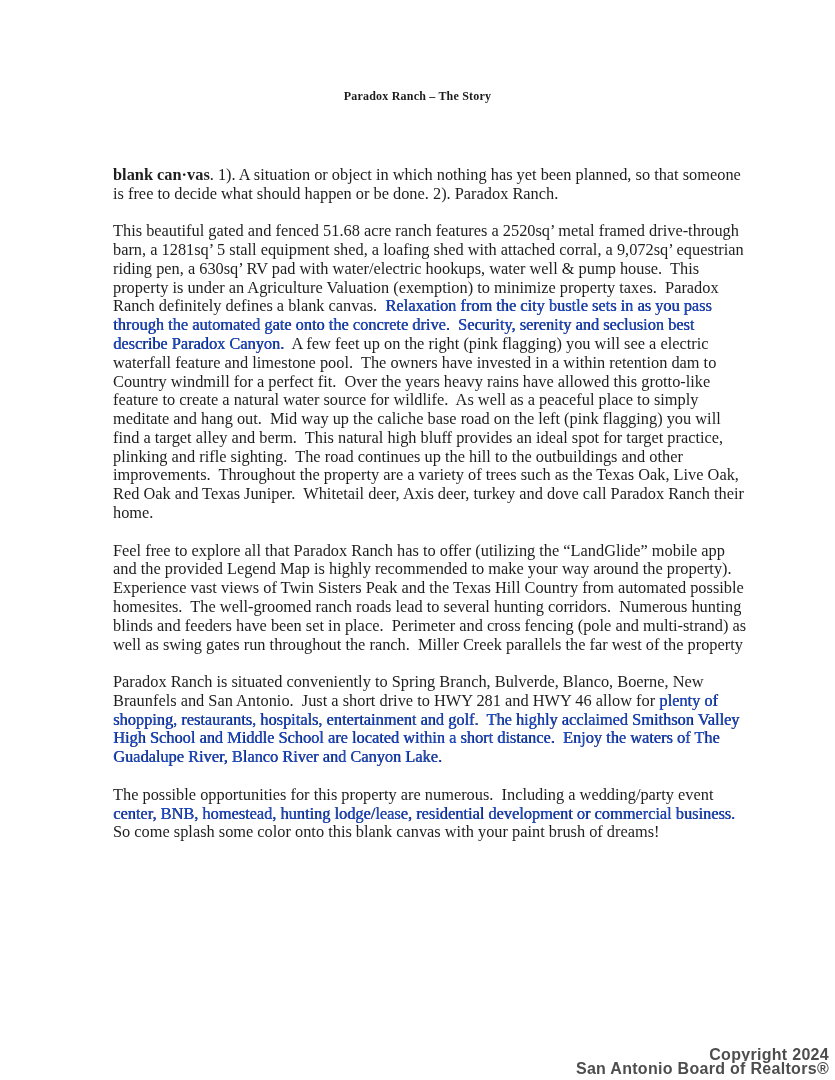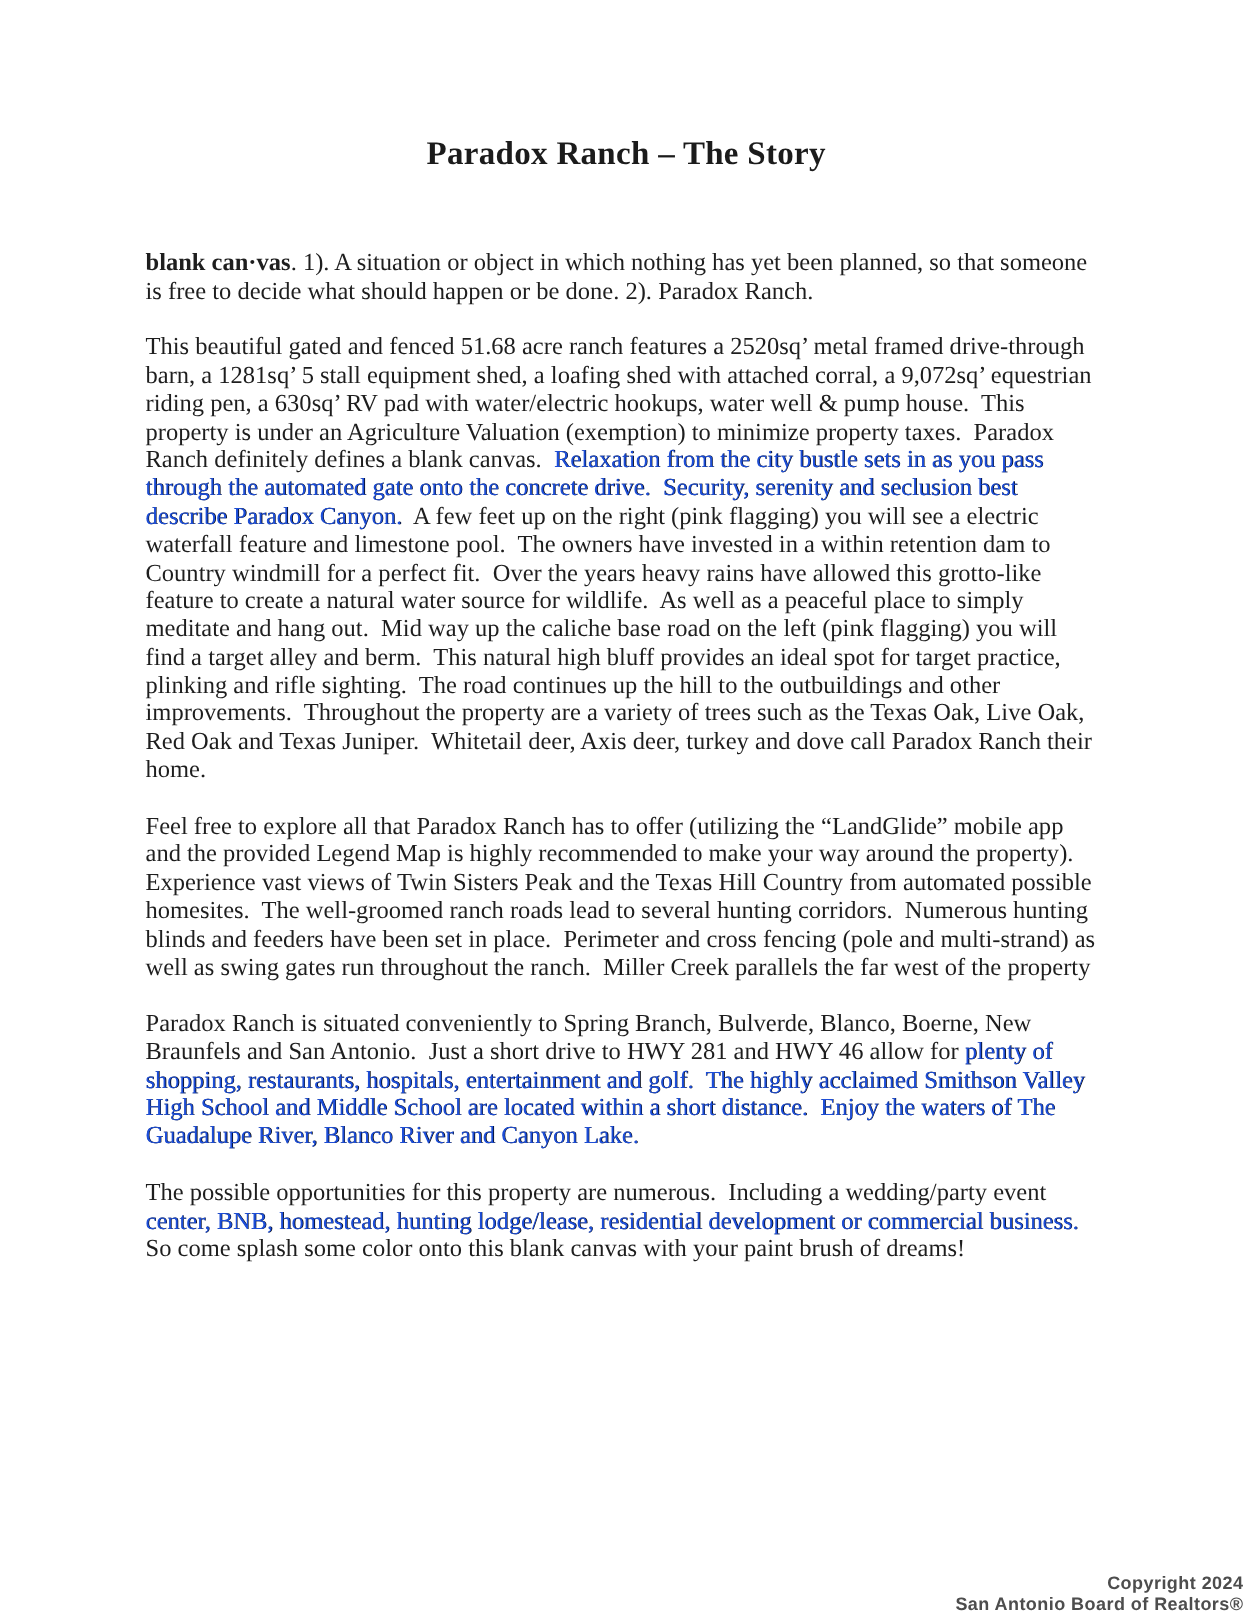--- a/index.html
+++ b/index.html
@@ -16,54 +16,55 @@
     font-family: "Liberation Serif", serif;
   }
   .doc-title {
     position: absolute;
     top: 89px;
     left: 0;
     width: 835px;
     text-align: center;
     margin: 0;
     font-family: "Liberation Serif", serif;
-    font-size: 22px;
+    font-size: 12px;
     font-weight: bold;
     color: #1b1b1b;
     letter-spacing: 0.2px;
   }
   .doc-body {
     position: absolute;
     top: 166px;
     left: 97px;
     width: 700px;
     font-size: 16.35px;
     line-height: 18.78px;
     color: #1e1e1e;
   }
   .paragraph {
     margin: 0 0 18.78px 0;
   }
   .line {
     white-space: pre;   
+    margin-left: 16px;
   }
   .run-bold {
     font-weight: bold;
   }
   .run-dark {
     color: #1d4ed8;
     text-shadow: 0.4px 0 0 #000000;
   }
   .watermark {
     position: absolute;
     right: 6px;
     bottom: 3px;
     text-align: right;
     font-family: "Liberation Sans", sans-serif;
-    font-size: 12px;
+    font-size: 16px;
     font-weight: bold;
     line-height: 14.6px;
     letter-spacing: 0.3px;
     color: #4d4d4d;
     text-shadow:
       -1px -1px 0 #ffffff, 1px -1px 0 #ffffff,
       -1px  1px 0 #ffffff, 1px  1px 0 #ffffff,
        0   -1px 0 #ffffff, 0    1px 0 #ffffff,
       -1px  0   0 #ffffff, 1px  0   0 #ffffff;
   }

